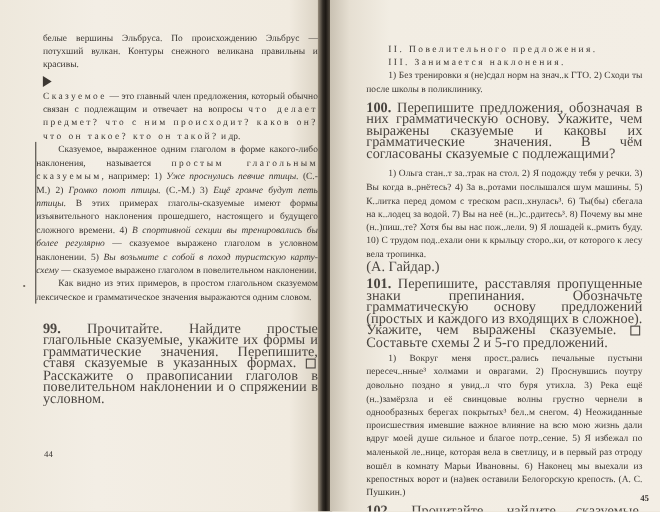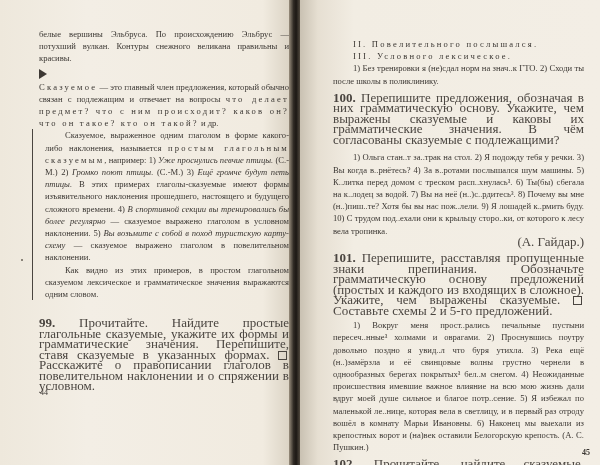--- a/index.html
+++ b/index.html
@@ -31,26 +31,26 @@
   .indent { text-indent:20px; }
   .spaced { letter-spacing:2.2px; }
   .ital { font-style:italic; }
   .small { font-size:13px; line-height:10.5px; color:#4a4540; }
   .ex-num { font-weight:bold; }
   .rule-box { margin-left:0; margin-top:4px; position:relative; }
   .triangle {
     width:0; height:0; border-top:5px solid transparent; border-bottom:5px solid transparent;
     border-left:8px solid #3d3833; margin:2px 0 2px 0;
   }
-  .rule-bar { border-left:1px solid #4a4540; padding-left:12px; margin-left:-7px; }
+  .rule-bar { border-left:1px solid #4a4540; padding-left:0; margin-left:-7px; }
   .sq { display:inline-block; width:7px; height:7px; border:1px solid #4a4540; vertical-align:-1px; margin-right:2px; }
   .page-num { position:absolute; font-size:8px; color:#3a3632; }
-  .pn-left { left:40px; top:388px; }
+  .pn-left { left:40px; top:408px; }
   .pn-right { left:582px; top:448px;font-weight:bold; }
-  .source { text-align:right; }
+  .source { }
   .gap { height:6px; }
   .gap-s { height:3px; }
   .dot-mark { position:absolute; left:21px; top:259px; width:2px; height:2px; background:#6a6258; border-radius:1px; }
 </style>
 </head>
 <body>
 
 <div class="spread">
   <div class="top-shadow"></div>
 
@@ -76,22 +76,22 @@
 
     </div>
     <div class="page-num pn-left">44</div>
   </div>
 
   <div class="gutter"></div>
 
   <div class="page page-right">
   </div>
   <div class="content right-content">
-    <p class="indent spaced">II. Повелительного послышался.</p>
-    <p class="indent spaced">III. Условного лексическое.</p>
+    <p class="indent spaced">II. Повелительного предложения.</p>
+    <p class="indent spaced">III. Занимается наклонения.</p>
     <p class="indent">1) Без тренировки я (не)сдал норм на знач..к ГТО. 2) Сходи ты после школы в поликлинику.</p>
 
     <div class="gap"></div>
     <p class="small"><span class="ex-num">100.</span> <span>Перепишите предложения, обозначая в них грамматическую основу. Укажите, чем выражены сказуемые и каковы их грамматические значения. В чём согласованы сказуемые с подлежащими?</span></p>
     <div class="gap"></div>
     <p class="indent">1) Ольга стан..т за..трак на стол. 2) Я подожду тебя у речки. 3) Вы когда в..рнётесь? 4) За в..ротами послышался шум машины. 5) К..литка перед домом с треском расп..хнулась³. 6) Ты(бы) сбегала на к..лодец за водой. 7) Вы на неё (н..)с..рдитесь³. 8) Почему вы мне (н..)пиш..те? Хотя бы вы нас пож..лели. 9) Я лошадей к..рмить буду. 10) С трудом под..ехали они к крыльцу сторо..ки, от которого к лесу вела тропинка.</p>
     <p class="source small">(А. Гайдар.)</p>
 
     <div class="gap"></div>
     <p class="small"><span class="ex-num">101.</span> <span>Перепишите, расставляя пропущенные знаки препинания. Обозначьте грамматическую основу предложений (простых и каждого из входящих в сложное). Укажите, чем выражены сказуемые. </span><span class="sq"></span><span>Составьте схемы 2 и 5-го предложений.</span></p>

